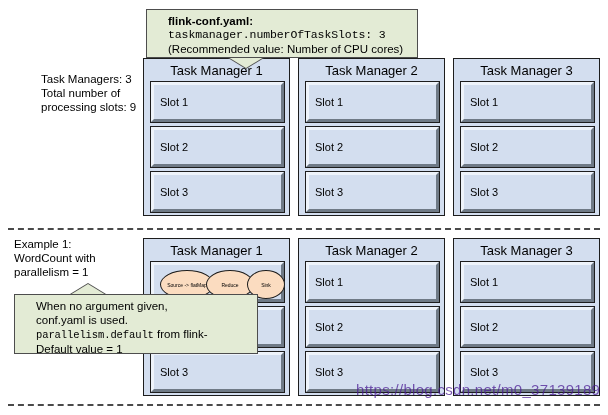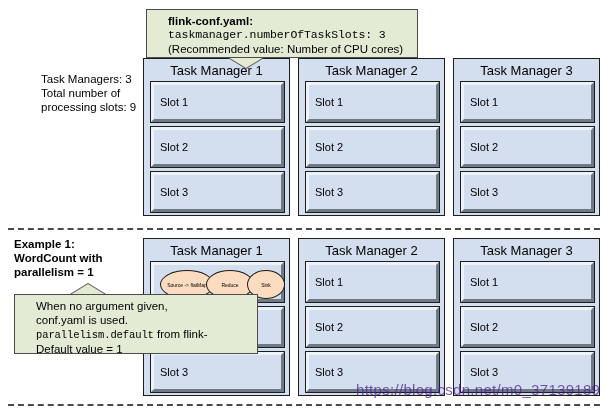--- a/index.html
+++ b/index.html
@@ -155,21 +155,21 @@
   <div class="tail tail-down" style="left:228px;top:57px;"></div>
 
   <div class="callout" style="left:146px;top:9px;width:272px;height:49px;">
     <div class="ln bold">flink-conf.yaml:</div>
     <div class="ln mono">taskmanager.numberOfTaskSlots: 3</div>
     <div class="ln">(Recommended value: Number of CPU cores)</div>
   </div>
 
   <div class="divider" style="left:8px;top:228px;width:592px;"></div>
 
-  <div class="abs side-label" style="left:14px;top:237px;width:125px;font-weight:bold;">Example 1:
+  <div class="abs side-label" style="left:14px;top:237px;width:125px;">Example 1:
 WordCount with
 parallelism = 1</div>
 
   <div class="abs tm" style="left:143px;top:238px;width:147px;height:158px;">
     <div class="tm-title">Task Manager 1</div>
 
     <div class="slot" style="left:7px;top:23px;width:133px;height:40px;">
 
       <div class="op" style="left:6px;top:5px;width:54px;height:29px;">
         <span>Source -&gt; flatMap</span>

